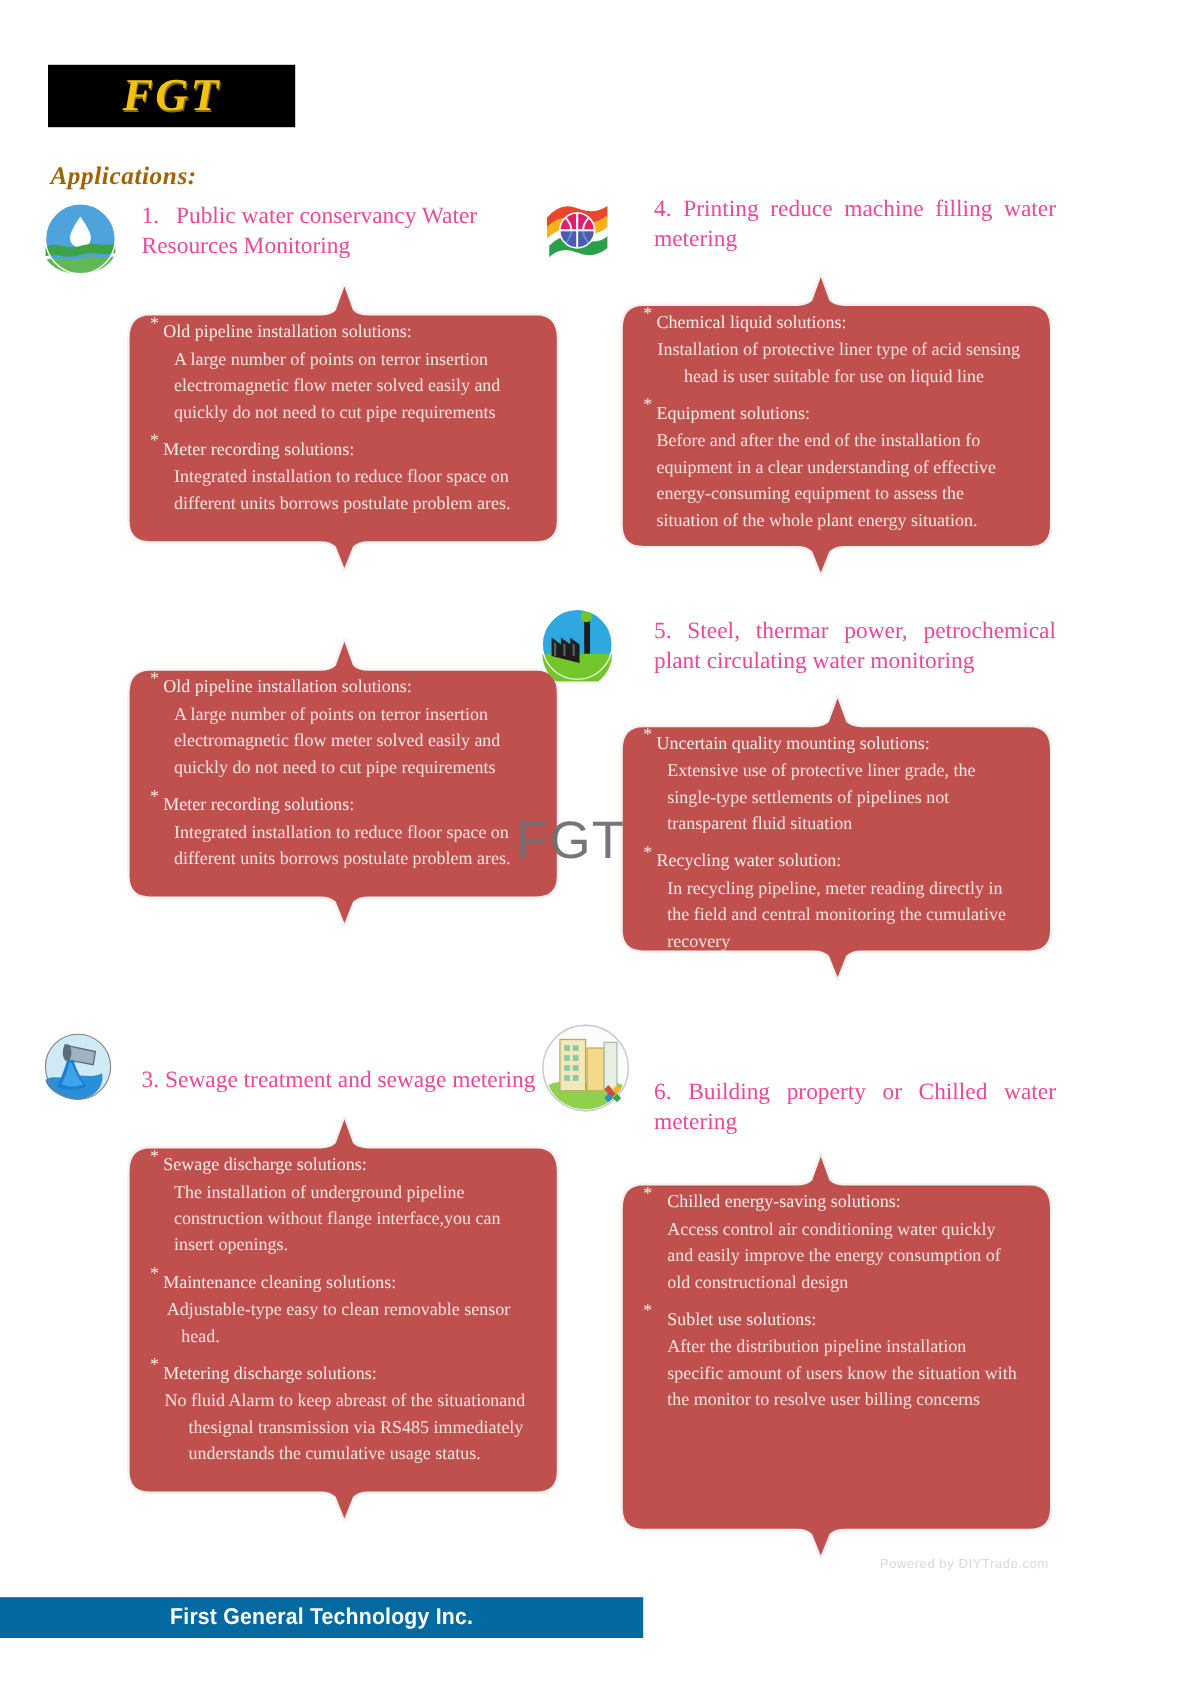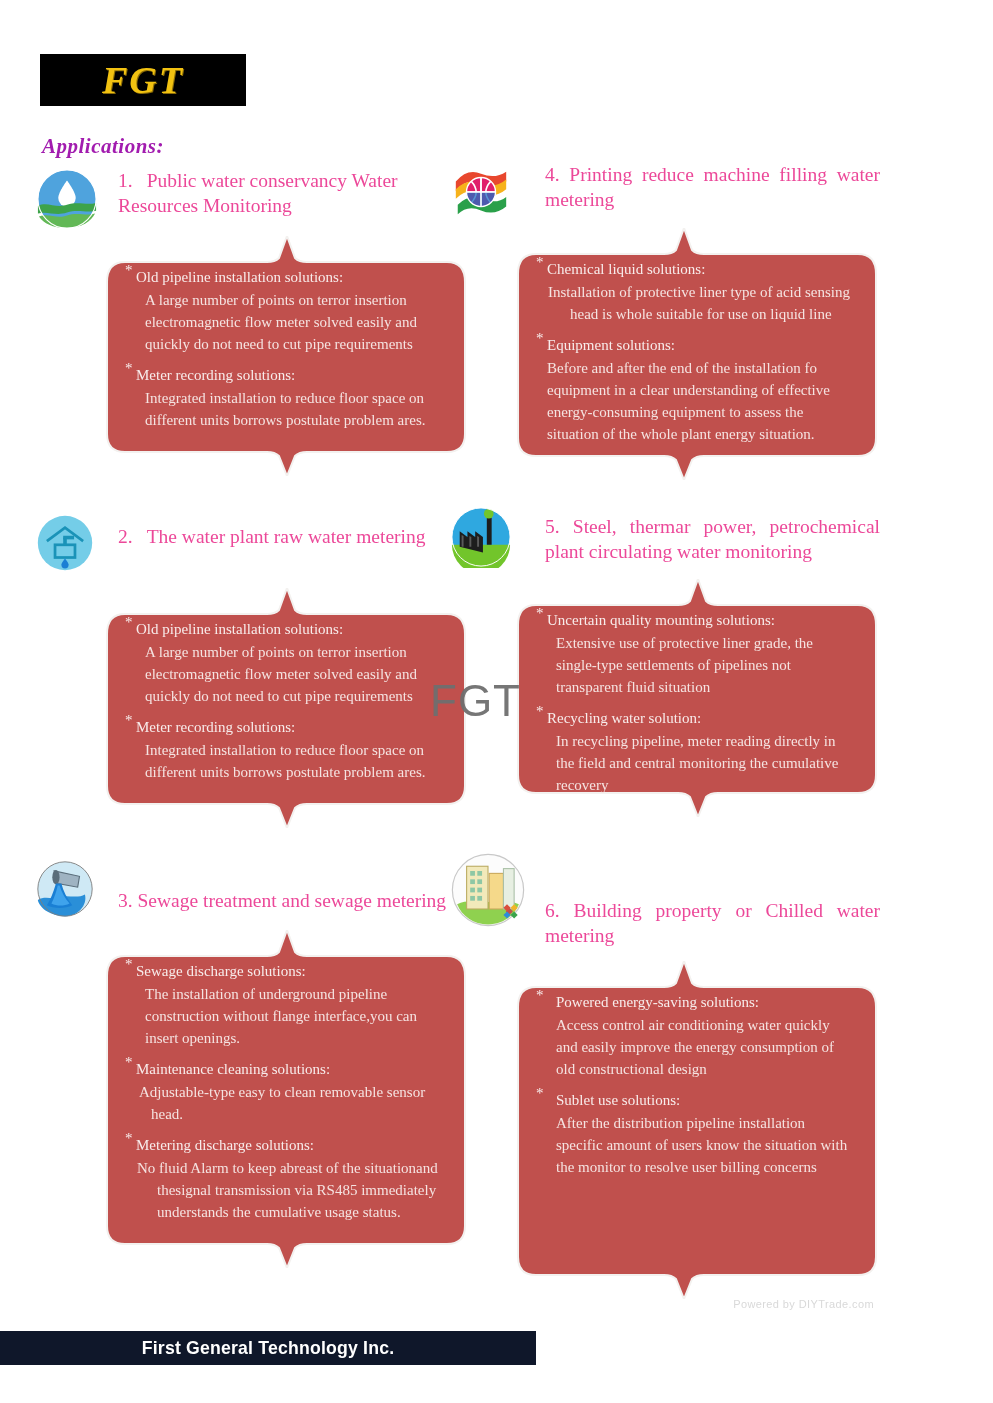--- a/index.html
+++ b/index.html
@@ -44,21 +44,21 @@
 
   
   .apps-title {
     position: absolute;
     left: 42px;
     top: 134px;
     font-family: "Liberation Serif", serif;
     font-style: italic;
     font-weight: bold;
     font-size: 21px;
-    color: #a21caf;
+    color: #a16207;
     letter-spacing: 0.5px;
   }
 
   
   .col-left  { position: absolute; left: 36px;  width: 440px; }
   .col-right { position: absolute; left: 450px; width: 450px; }
 
   .item { position: absolute; }
 
   .item-head {
@@ -141,21 +141,21 @@
     z-index: 40;
   }
 
   
   .footer-bar {
     position: absolute;
     left: 0;
     top: 1331px;
     width: 536px;
     height: 34px;
-    background: #0f172a;
+    background: #0369a1;
   }
   .footer-text {
     position: absolute;
     left: 0;
     top: 0;
     width: 100%;
     height: 100%;
     display: flex;
     align-items: center;
     justify-content: center;
@@ -234,43 +234,28 @@
         <span>4.</span>&nbsp;<span>Printing reduce machine filling water metering</span>
       </div>
     </div>
 
     <div class="callout-wrap" style="margin-left:62px; width:365px; height:252px; margin-top:10px;">
       <svg class="callout-svg" viewBox="0 0 365 252" preserveAspectRatio="none">
         <path d="M172 0 L164 22 Q160 26 152 26 L24 26 Q6 26 6 46 L6 210 Q6 228 24 228 L152 228 Q160 228 164 232 L172 252 L180 232 Q184 228 192 228 L346 228 Q364 228 364 210 L364 46 Q364 26 346 26 L192 26 Q184 26 180 22 Z" fill="#c0504d" stroke="#f3f1ef" stroke-width="2"></path>
       </svg>
       <div class="callout-body">
         <p class="cl-head"><span class="ast">*</span><span>Chemical liquid solutions:</span></p>
-        <p class="cl-sub hang">Installation of protective liner type of acid sensing head is whole suitable for use on liquid line</p>
+        <p class="cl-sub hang">Installation of protective liner type of acid sensing head is user suitable for use on liquid line</p>
         <p class="cl-head"><span class="ast">*</span><span>Equipment solutions:</span></p>
         <p class="cl-sub last">Before and after the end of the installation fo equipment in a clear understanding of effective energy-consuming equipment to assess the situation of the whole plant energy situation.</p>
       </div>
     </div>
   </div>
 
   <div class="item col-left" style="top:514px;">
-    <div class="item-head">
-      <div class="item-icon" style="width:58px;height:58px;">
-        <svg viewBox="0 0 64 64">
-          <circle cx="32" cy="32" r="30" fill="#74cde8"></circle>
-          <path d="M12 30 L32 15 L52 30" fill="none" stroke="#1a93b8" stroke-width="3"></path>
-          <rect x="21" y="34" width="22" height="14" fill="none" stroke="#1a93b8" stroke-width="3"></rect>
-          <rect x="30" y="26" width="4" height="9" fill="#1a93b8"></rect>
-          <rect x="30" y="24" width="12" height="4" fill="#1a93b8"></rect>
-          <path d="M32 49c0 0 4 5 4 7a4 4 0 0 1-8 0c0-2 4-7 4-7z" fill="#1a7fd4"></path>
-        </svg>
-      </div>
-      <div class="item-title" style="margin-left:82px; width:358px; padding-top:10px;">
-        <span>2.</span><span class="num-gap"></span><span>The water plant raw water metering</span>
-      </div>
-    </div>
 
     <div class="callout-wrap" style="margin-left:65px; width:365px; height:240px; margin-top:18px;">
       <svg class="callout-svg" viewBox="0 0 365 240" preserveAspectRatio="none">
         <path d="M186 0 L178 22 Q174 26 166 26 L24 26 Q6 26 6 46 L6 198 Q6 216 24 216 L166 216 Q174 216 178 220 L186 240 L194 220 Q198 216 206 216 L346 216 Q364 216 364 198 L364 46 Q364 26 346 26 L206 26 Q198 26 194 22 Z" fill="#c0504d" stroke="#f3f1ef" stroke-width="2"></path>
       </svg>
       <div class="callout-body">
         <p class="cl-head"><span class="ast">*</span><span>Old pipeline installation solutions:</span></p>
         <p class="cl-sub ind">A large number of points on terror insertion electromagnetic flow meter solved easily and quickly do not need to cut pipe requirements</p>
         <p class="cl-head"><span class="ast">*</span><span>Meter recording solutions:</span></p>
         <p class="cl-sub ind last">Integrated installation to reduce floor space on different units borrows postulate problem ares.</p>
@@ -375,21 +360,21 @@
       <div class="item-title justify" style="margin-left:95px; width:335px; padding-top:46px;">
         <span>6.</span>&nbsp;<span>Building property or Chilled water metering</span>
       </div>
     </div>
 
     <div class="callout-wrap" style="margin-left:62px; width:365px; height:338px; margin-top:12px;">
       <svg class="callout-svg" viewBox="0 0 365 338" preserveAspectRatio="none">
         <path d="M172 0 L164 22 Q160 26 152 26 L24 26 Q6 26 6 46 L6 296 Q6 314 24 314 L152 314 Q160 314 164 318 L172 338 L180 318 Q184 314 192 314 L346 314 Q364 314 364 296 L364 46 Q364 26 346 26 L192 26 Q184 26 180 22 Z" fill="#c0504d" stroke="#f3f1ef" stroke-width="2"></path>
       </svg>
       <div class="callout-body">
-        <p class="cl-head spaced"><span class="ast">*</span><span>Powered energy-saving solutions:</span></p>
+        <p class="cl-head spaced"><span class="ast">*</span><span>Chilled energy-saving solutions:</span></p>
         <p class="cl-sub ind">Access control air conditioning water quickly and easily improve the energy consumption of old constructional design</p>
         <p class="cl-head spaced"><span class="ast">*</span><span>Sublet use solutions:</span></p>
         <p class="cl-sub ind last">After the distribution pipeline installation specific amount of users know the situation with the monitor to resolve user billing concerns</p>
       </div>
     </div>
   </div>
 
   <div class="watermark">FGT</div>
 
   <div class="footer-bar">

